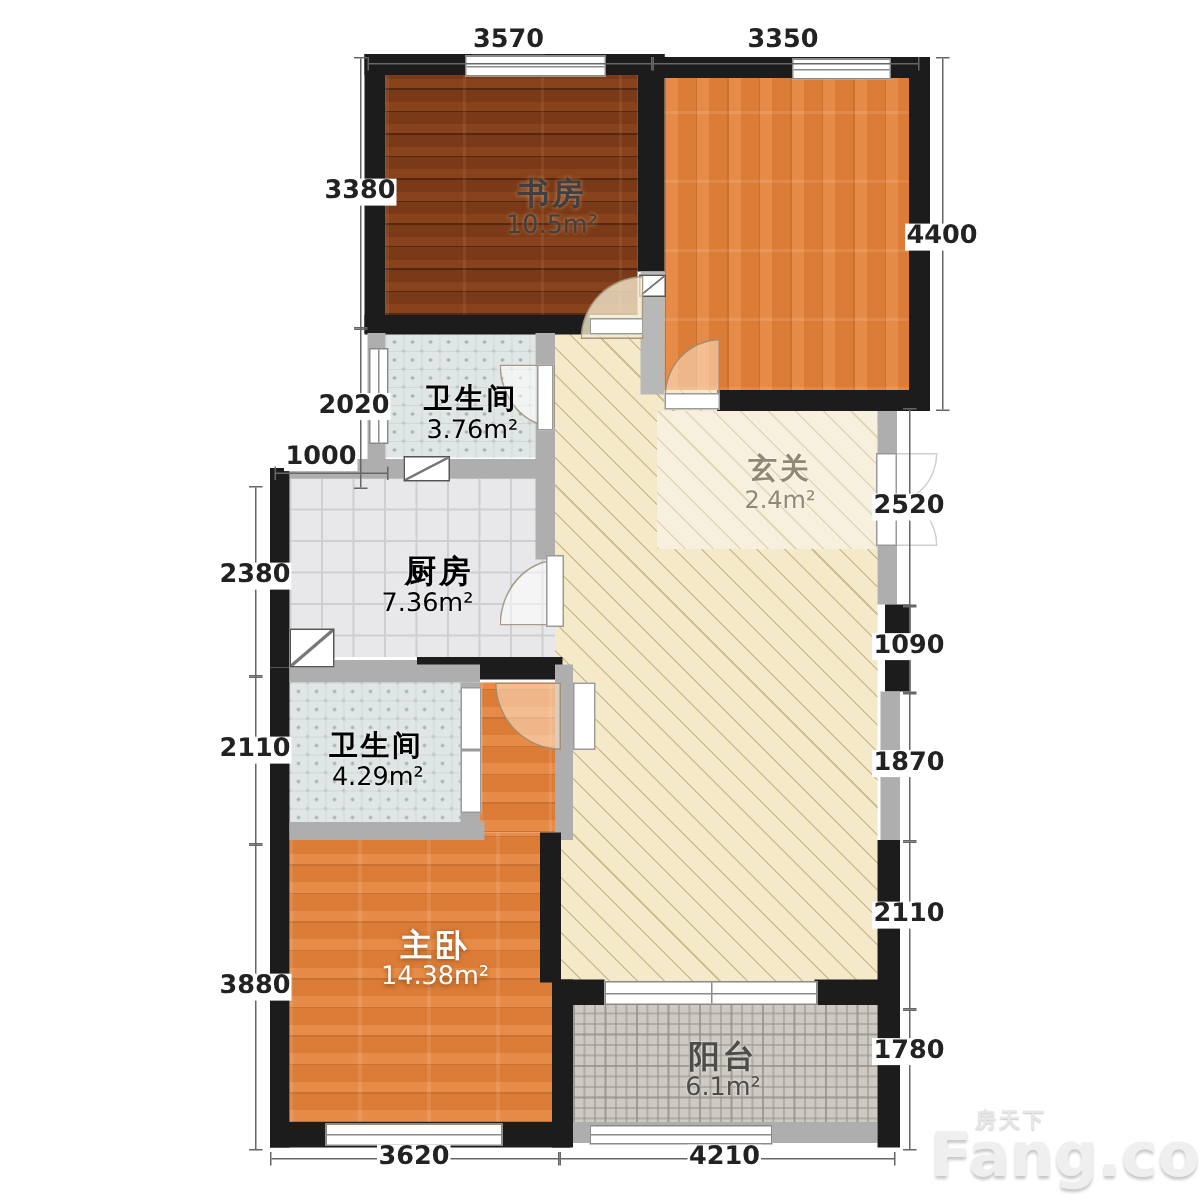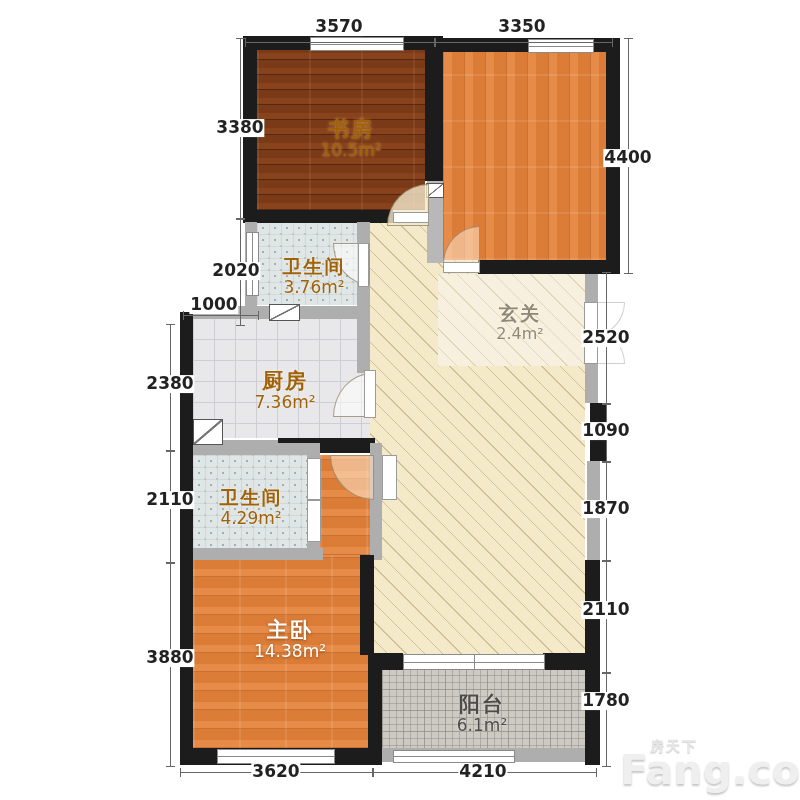--- a/index.html
+++ b/index.html
@@ -66,23 +66,23 @@
      background-position:center;background-repeat:no-repeat;}
   .dlv{position:absolute;width:9px;border-top:1px solid #666;border-bottom:1px solid #666;
      background-image:linear-gradient(#666,#666);background-size:1px 100%;
      background-position:center;background-repeat:no-repeat;}
   .dimtxt{position:absolute;transform:translate(-50%,-50%);font-weight:bold;font-size:17px;
      color:#222;background:#fff;padding:0 1px;line-height:1.05;white-space:nowrap;}
   
   .rlabel{position:absolute;transform:translate(-50%,-50%);text-align:center;white-space:nowrap;}
   .rname{font-weight:bold;font-size:21px;letter-spacing:2px;line-height:1.15;}
   .rarea{font-size:17px;line-height:1.15;}
-  .lab-dark{color:#a16207;text-shadow:0 0 3px rgba(255,215,170,.55);}
+  .lab-dark{color:#404040;text-shadow:0 0 3px rgba(255,215,170,.55);margin-left:17px;}
   .lab-white{color:#ffffff;text-shadow:0 1px 3px rgba(110,50,5,.65);}
-  .lab-gray{color:#a16207;text-shadow:0 0 2px rgba(255,255,255,.8);}
+  .lab-gray{color:#000000;text-shadow:0 0 2px rgba(255,255,255,.8);text-align:right;}
   .lab-warm{color:#6b6455;text-shadow:0 0 2px rgba(255,255,255,.8);}
   .lab-foyer{color:#8f8874;text-shadow:0 0 2px rgba(255,255,255,.8);}
   .lab-balc{color:#4e4c48;text-shadow:0 0 2px rgba(255,255,255,.7);}
   
   .wm-cn{position:absolute;font-size:14px;font-weight:bold;color:#e7e7e7;
      text-shadow:0 1px 1px #c9c9c9, 0 -1px 0 #fff;letter-spacing:2px;}
   .wm-en{position:absolute;font-size:41px;font-weight:bold;color:#efefef;
      text-shadow:0 2px 2px #c9c9c9, 0 -1px 0 #fff;letter-spacing:0px;}
 </style>
 </head>

